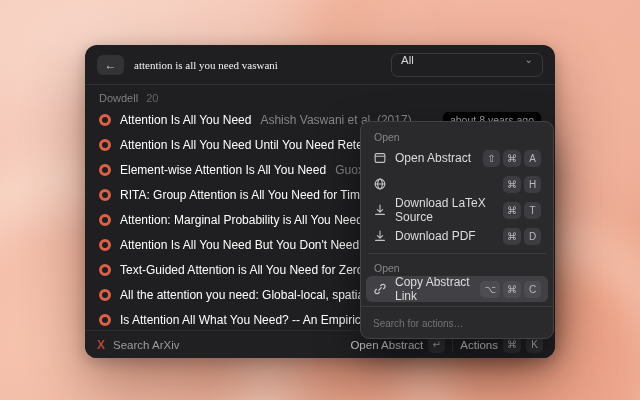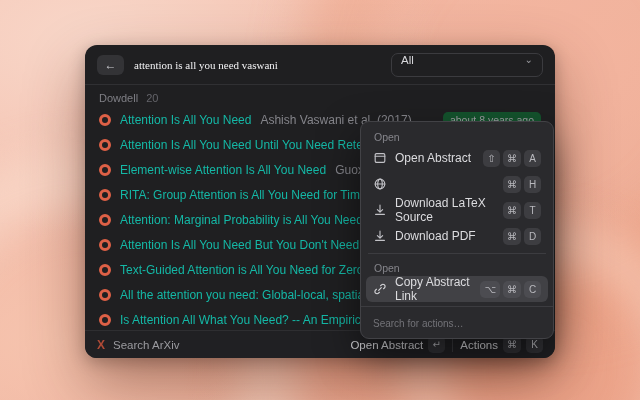--- a/index.html
+++ b/index.html
@@ -31,23 +31,23 @@
   .search-input { flex:1; background:transparent; border:none; outline:none; color:#f3f3f5; font-size:11px; font-weight:500; font-family:Liberation Serif, serif; min-width:0; }
   .filter { width:152px; height:24px; border:1px solid #3b3b3f; border-radius:7px; display:flex; align-items:flex-start; justify-content:space-between; padding:0 9px; color:#d8d8dc; font-size:11.5px; cursor:pointer; flex:0 0 auto; }
   .filter .chev { color:#9a9a9f; font-size:10px; }
 
   .results-head { display:flex; gap:8px; padding:7px 14px 3px; font-size:11px; color:#7f7f85; flex:0 0 auto; }
   .results-count { color:#64646a; }
 
   .list { flex:1 1 auto; overflow:hidden; }
   .row { display:flex; align-items:center; gap:9px; height:25px; padding:0 14px; font-size:12px; overflow:hidden; cursor:pointer; }
   .ring { width:12px; height:12px; border:3px solid #dd6046; border-radius:50%; flex:0 0 auto; }
-  .row-title { color:#14b8a6; white-space:nowrap; flex:0 0 auto; }
+  .row-title { color:#ffffff; white-space:nowrap; flex:0 0 auto; }
   .row-sub { color:#84848a; white-space:nowrap; overflow:hidden; text-overflow:clip; }
-  .badge { margin-left:auto; flex:0 0 auto; background:#14532d; color:#9c9ca1; font-size:10.5px; padding:2px 7px; border-radius:5px; }
+  .badge { margin-left:auto; flex:0 0 auto; background:#000000; color:#9c9ca1; font-size:10.5px; padding:2px 7px; border-radius:5px; }
 
   .footer { flex:0 0 auto; height:28px; border-top:1px solid #2e2e31; display:flex; align-items:center; gap:8px; padding:0 12px; border-radius:0 0 12px 12px; background:#202023; }
   .app-icon { color:#b04a36; font-weight:bold; font-size:12px; }
   .app-name { color:#9a9a9f; font-size:11.5px; }
   .footer-right { margin-left:auto; display:flex; align-items:center; gap:7px; }
   .footer-action { color:#d6d6da; font-size:11.5px; cursor:pointer; display:flex; align-items:center; gap:5px; }
   .vdiv { width:1px; height:14px; background:#3a3a3e; }
   .kbd { min-width:17px; height:17px; padding:0 4px; background:#323236; border-radius:5px; color:#bdbdc2; font-size:10px; display:flex; align-items:center; justify-content:center; }
 
   .menu {

